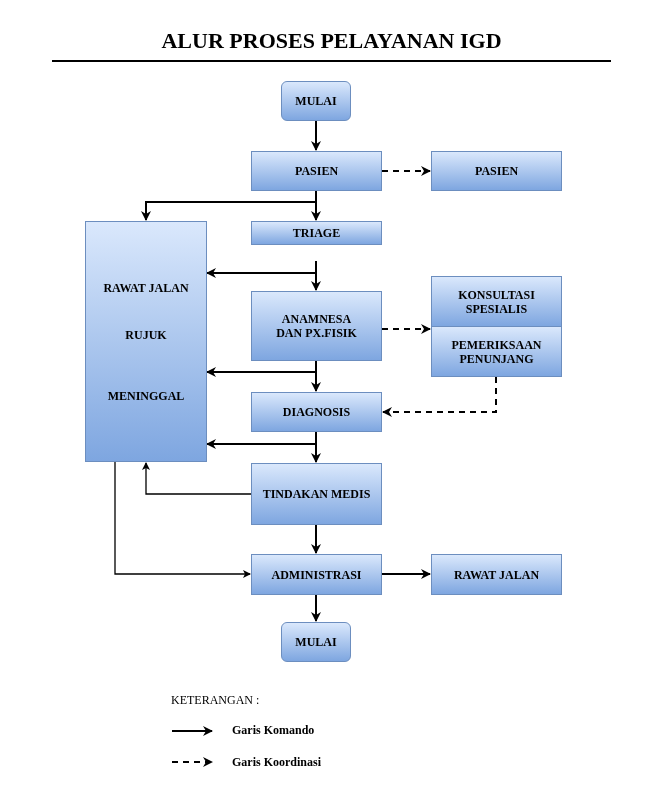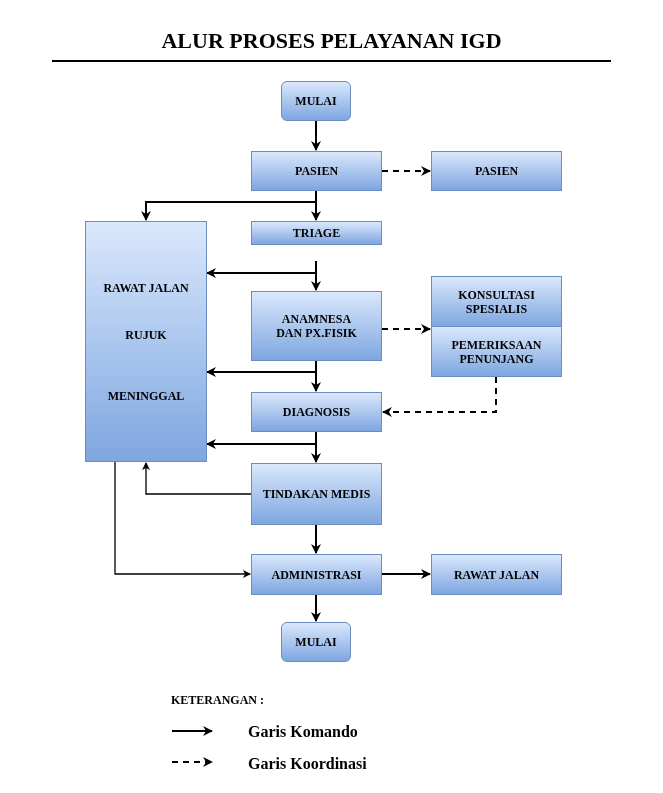--- a/index.html
+++ b/index.html
@@ -7,22 +7,22 @@
   .title{position:absolute;left:0;width:663px;top:28px;text-align:center;font-weight:bold;font-size:22px;color:#000;}
   .rule{position:absolute;left:52px;top:60px;width:559px;height:2px;background:#000;}
   svg.lines{position:absolute;left:0;top:0;}
   .box{position:absolute;box-sizing:border-box;border:1px solid #6c8ebf;
        background:linear-gradient(to bottom,#dae8fc 0%,#7ea6e0 100%);
        display:flex;align-items:center;justify-content:center;text-align:center;
        font-weight:bold;font-size:12px;color:#000;line-height:14px;}
   .round{border-radius:6px;}
   .bigbox{flex-direction:column;justify-content:flex-start;}
   .bigbox span{display:block;position:absolute;left:0;width:100%;text-align:center;}
-  .legend-title{position:absolute;left:171px;top:693px;font-weight:bold;font-size:12px;}
-  .legend-label{position:absolute;left:248px;font-weight:bold;font-size:16px;}
+  .legend-title{position:absolute;left:171px;top:693px;font-weight:normal;font-size:12px;}
+  .legend-label{position:absolute;left:232px;font-weight:bold;font-size:12px;}
 </style>
 </head>
 <body>
 
 <div class="title">ALUR PROSES PELAYANAN IGD</div>
 <div class="rule"></div>
 
 <svg class="lines" width="663" height="793">
   <defs>
     <marker id="ah" markerWidth="10" markerHeight="10" refX="9" refY="5" orient="auto" markerUnits="userSpaceOnUse">

